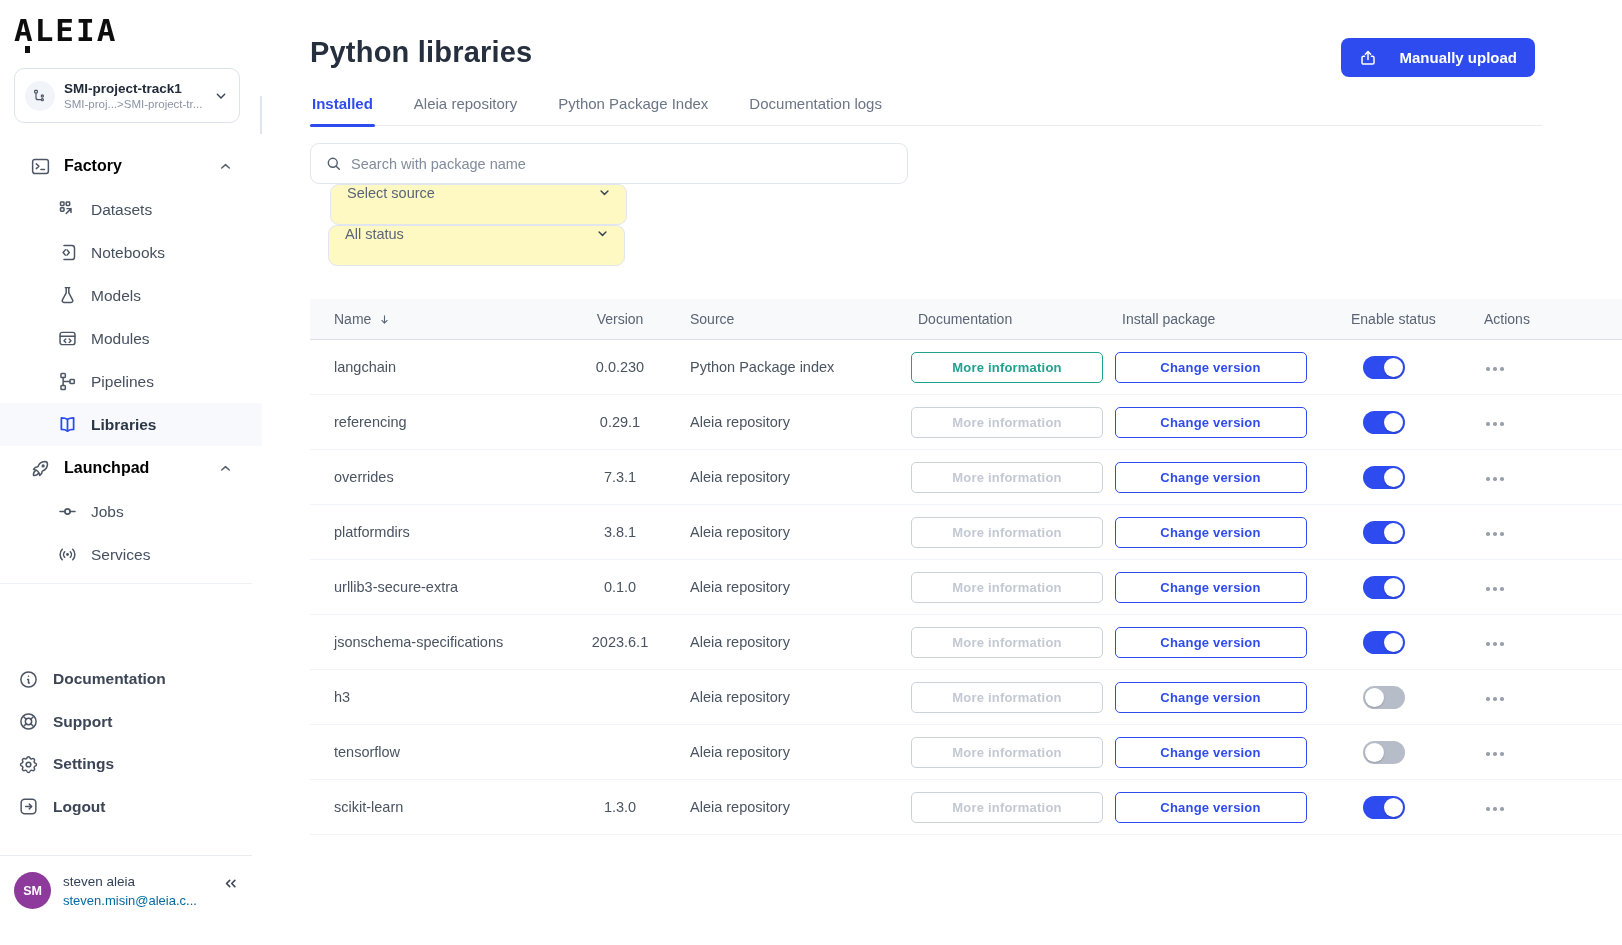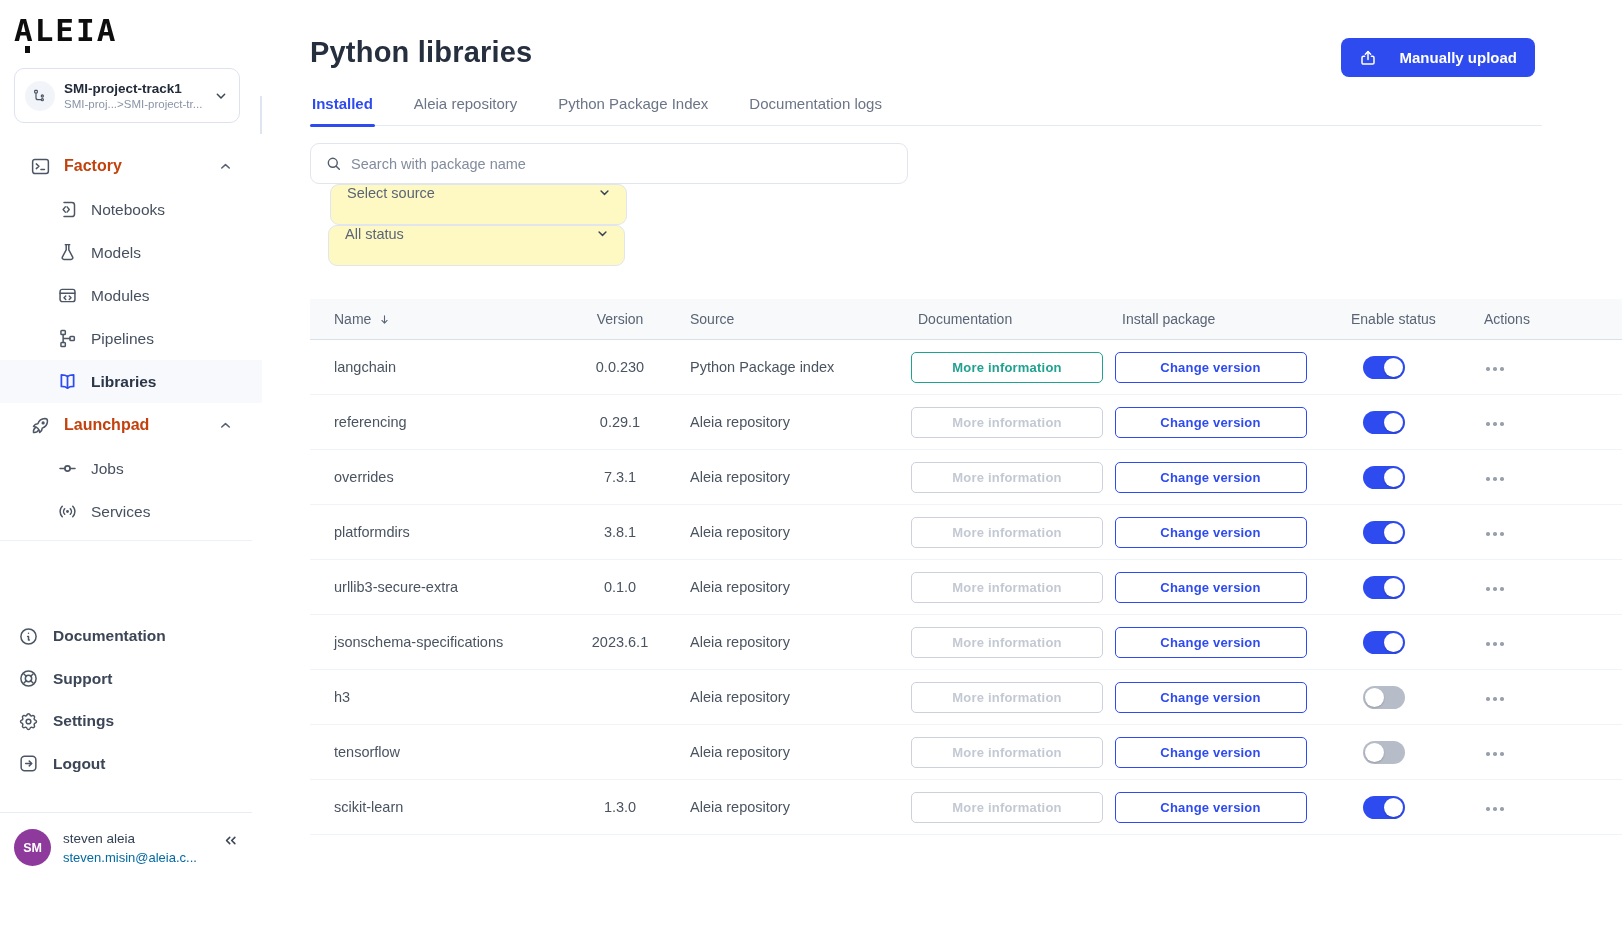--- a/index.html
+++ b/index.html
@@ -16,21 +16,21 @@
     border-radius:10px; display:flex; align-items:center; gap:9px; padding:0 10px; cursor:pointer; background:#fff; }
   .proj-icon { width:30px; height:30px; border-radius:50%; background:#f1f4f9; display:flex;
     align-items:center; justify-content:center; color:#4b5564; flex:none; }
   .proj-text { flex:1; min-width:0; }
   .proj-name { font-size:13.5px; font-weight:700; color:#222b39; white-space:nowrap; }
   .proj-path { font-size:11.5px; color:#8a94a6; margin-top:2px; white-space:nowrap; }
   .side-notch { position:absolute; right:0; top:96px; width:2px; height:38px; background:#dfe5ee; }
 
   nav { margin-top:21px; }
   .nav-row { display:flex; align-items:center; height:44px; padding-left:30px; gap:13px;
-    font-size:16px; font-weight:600; color:#c2410c; cursor:pointer; }
+    font-size:16px; font-weight:600; color:#000000; cursor:pointer; }
   .nav-row .chev-up { margin-left:auto; margin-right:29px; color:#566070; }
   .nav-sub { display:flex; align-items:center; height:43px; padding-left:57px; gap:13px;
     font-size:15.5px; font-weight:500; color:#46505f; cursor:pointer; }
   .nav-sub.active { background:#f7f9fc; color:#2b3647; font-weight:600; }
   .nav-sub.active .s-icon { color:#2e4bef; }
   .s-icon { width:21px; height:21px; color:#4b5564; flex:none; display:flex; }
   .s-icon svg { width:100%; height:100%; }
   .side-divider { width:252px; border-top:1px solid #edf0f4; margin-top:7px; }
   .footer-group { margin-top:74px; }
   .foot-row { display:flex; align-items:center; height:42.5px; padding-left:18px; gap:14px;
@@ -144,20 +144,31 @@
         <span class="chev-up s-icon" style="width:15px;height:15px">
           <svg viewBox="0 0 24 24" fill="none" stroke="currentColor" stroke-width="2.4" stroke-linecap="round" stroke-linejoin="round">
               <path d="m6 14.5 6-5.5 6 5.5"></path>
             </svg>
         </span>
       </div>
 
       <div class="nav-sub">
         <span class="s-icon">
           <svg viewBox="0 0 24 24" fill="none" stroke="currentColor" stroke-width="1.7" stroke-linecap="round" stroke-linejoin="round">
+              <rect x="4" y="3.5" width="4" height="4" rx="0.8"></rect>
+              <rect x="10.5" y="3.5" width="4" height="4" rx="0.8"></rect>
+              <rect x="4" y="10" width="4" height="4" rx="0.8"></rect>
+              <path d="M10.5 16.5 16 11M16 11v4.5M16 11h-4.5"></path>
+            </svg>
+        </span>
+        <span>Datasets</span>
+      </div>
+      <div class="nav-sub">
+        <span class="s-icon">
+          <svg viewBox="0 0 24 24" fill="none" stroke="currentColor" stroke-width="1.7" stroke-linecap="round" stroke-linejoin="round">
               <path d="M8 4h9a3 3 0 0 1 3 3v10a3 3 0 0 1-3 3H8"></path>
               <path d="m9.5 9-2.5 3 2.5 3"></path>
               <path d="m13 9 2.5 3-2.5 3" transform="translate(-1.5 0)"></path>
             </svg>
         </span>
         <span>Notebooks</span>
       </div>
       <div class="nav-sub">
         <span class="s-icon">
           <svg viewBox="0 0 24 24" fill="none" stroke="currentColor" stroke-width="1.7" stroke-linecap="round" stroke-linejoin="round">

